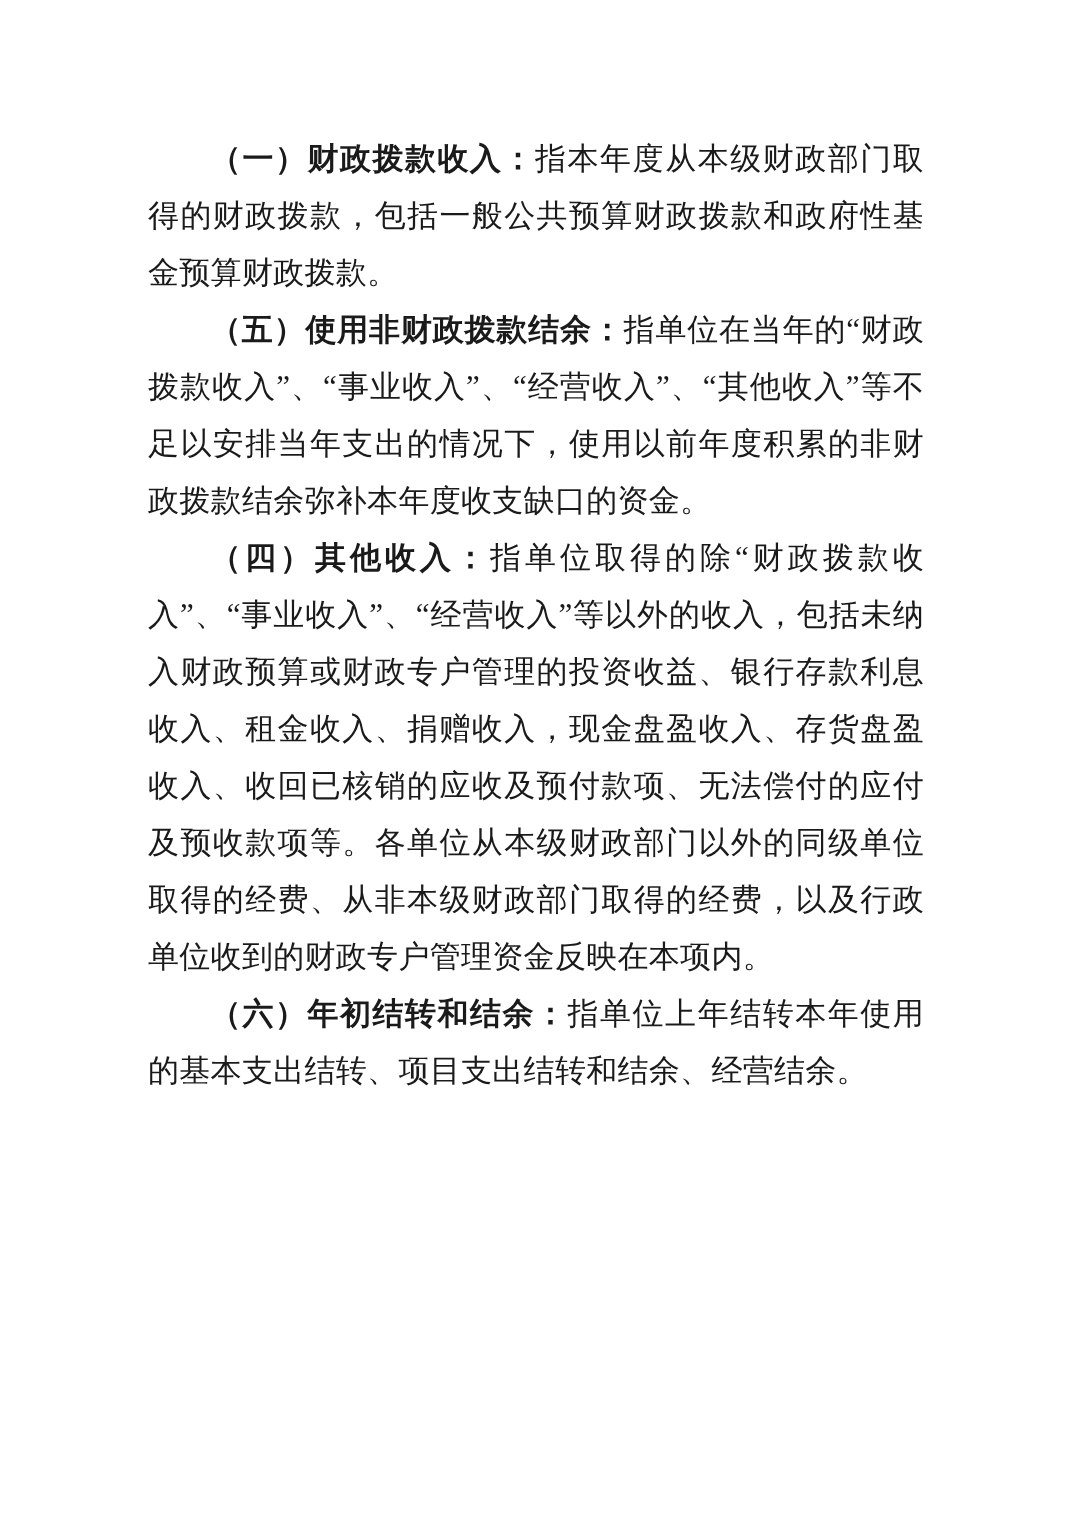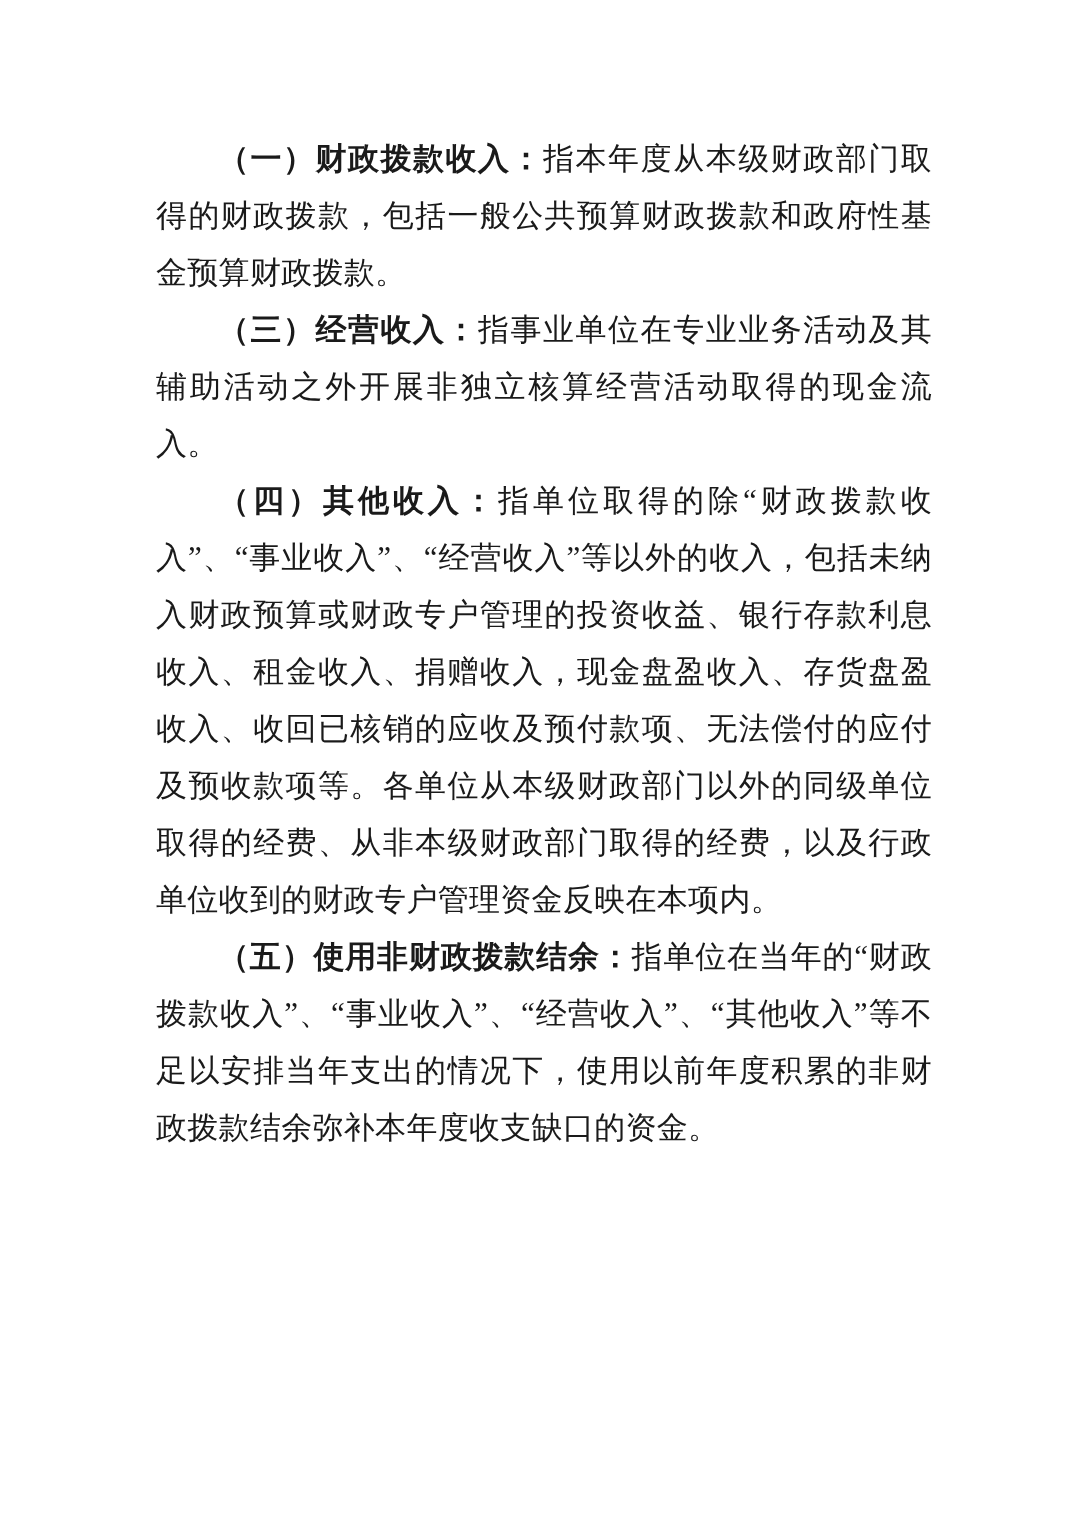--- a/index.html
+++ b/index.html
@@ -10,21 +10,21 @@
   body {
     width: 1074px;
     height: 1520px;
     position: relative;
     overflow: hidden;
     font-family: "Liberation Serif", "DejaVu Serif", serif;
     color: #1a1a1a;
   }
   .doc-page {
     position: absolute;
-    left: 156px;
+    left: 148px;
     top: 130px;
     width: 776px;
   }
   .para {
     margin: 0;
     font-size: 31px;
     line-height: 57px;
     text-align: justify;
     text-justify: inter-ideograph;
     text-indent: 2em;
@@ -35,19 +35,19 @@
     font-weight: bold;
   }
 </style>
 </head>
 <body style="background: rgb(255, 255, 255); color: rgb(26, 26, 26);">
 
 <div class="doc-page" id="doc-page">
   <p class="para"><span class="label">（一）财政拨款收入：</span><span class="body-text">指本年度从本级财政部门取得的财政拨款，包括一般公共预算财政拨款和政府性基金预算财政拨款。</span></p>
 
 
-  <p class="para"><span class="label">（三）经营收入：</span><span class="body-text">指事业单位在专业业务活动及其辅助活动之外开展非独立核算经营活动取得的现金流入。</span></p>
+
+  <p class="para"><span class="label">（五）使用非财政拨款结余：</span><span class="body-text">指单位在当年的“财政拨款收入”、“事业收入”、“经营收入”、“其他收入”等不足以安排当年支出的情况下，使用以前年度积累的非财政拨款结余弥补本年度收支缺口的资金。</span></p>
 
   <p class="para"><span class="label">（四）其他收入：</span><span class="body-text">指单位取得的除“财政拨款收入”、“事业收入”、“经营收入”等以外的收入，包括未纳入财政预算或财政专户管理的投资收益、银行存款利息收入、租金收入、捐赠收入，现金盘盈收入、存货盘盈收入、收回已核销的应收及预付款项、无法偿付的应付及预收款项等。各单位从本级财政部门以外的同级单位取得的经费、从非本级财政部门取得的经费，以及行政单位收到的财政专户管理资金反映在本项内。</span></p>
 
-  <p class="para"><span class="label">（五）使用非财政拨款结余：</span><span class="body-text">指单位在当年的“财政拨款收入”、“事业收入”、“经营收入”、“其他收入”等不足以安排当年支出的情况下，使用以前年度积累的非财政拨款结余弥补本年度收支缺口的资金。</span></p>
-
+  <p class="para"><span class="label">（六）年初结转和结余：</span><span class="body-text">指单位上年结转本年使用的基本支出结转、项目支出结转和结余、经营结余。</span></p>
 </div>
 
 </body></html>

